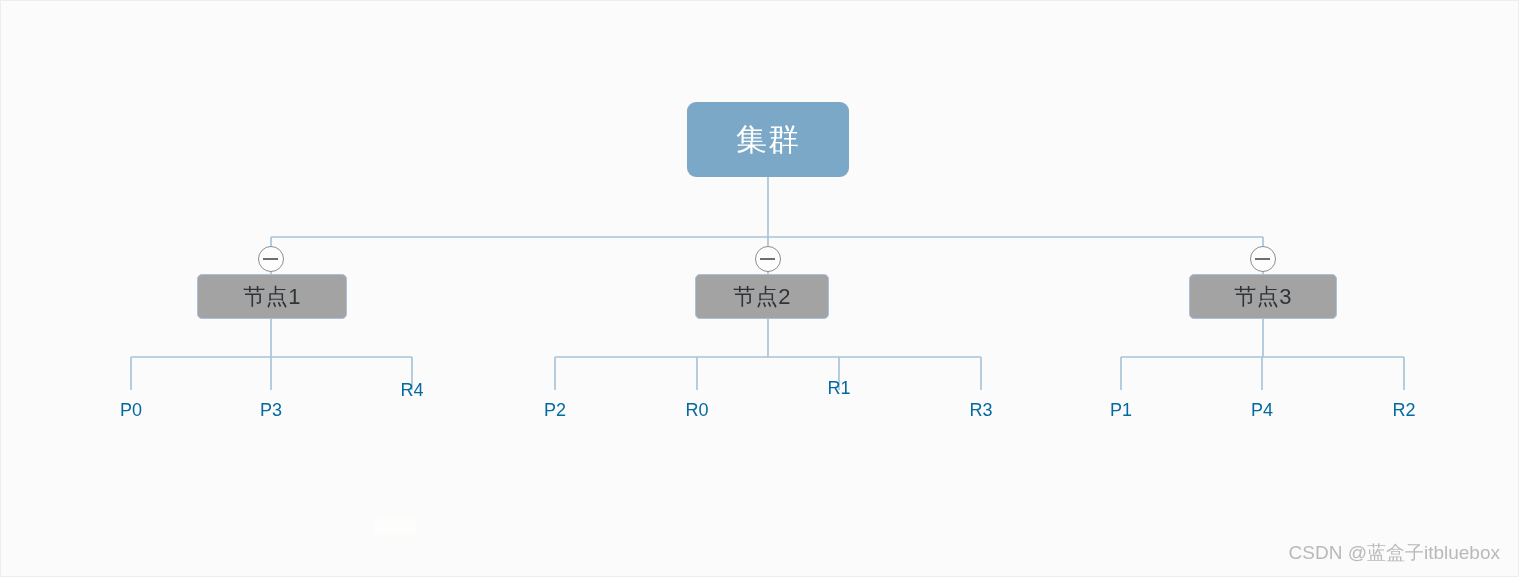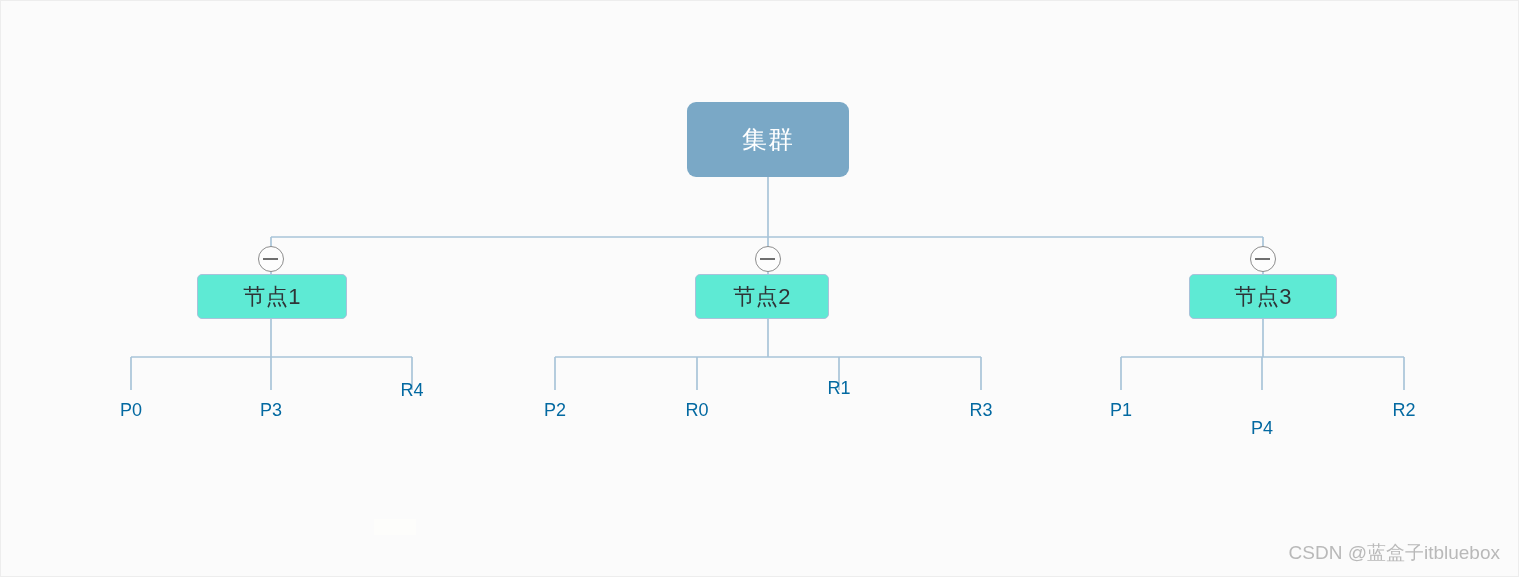--- a/index.html
+++ b/index.html
@@ -32,31 +32,31 @@
     left: 686px;
     top: 101px;
     width: 162px;
     height: 75px;
     border-radius: 9px;
     background: #7aa8c6;
     display: flex;
     align-items: center;
     justify-content: center;
     color: #ffffff;
-    font-size: 25px;
+    font-size: 31px;
     letter-spacing: 1px;
     box-sizing: border-box;
   }
   
   .node-box {
     position: absolute;
     height: 45px;
     border: 1px solid #a9c2da;
     border-radius: 5px;
-    background: #5eead4;
+    background: #a3a3a3;
     display: flex;
     align-items: center;
     justify-content: center;
     color: #2f3437;
     font-size: 22px;
     letter-spacing: 0.5px;
     box-sizing: border-box;
   }
   
   .toggle {
@@ -168,20 +168,20 @@
   <div class="leaf-label" style="left:130px; top:399px;">P0</div>
   <div class="leaf-label" style="left:270px; top:399px;">P3</div>
   <div class="leaf-label" style="left:411px; top:379px;">R4</div>
 
   <div class="leaf-label" style="left:554px; top:399px;">P2</div>
   <div class="leaf-label" style="left:696px; top:399px;">R0</div>
   <div class="leaf-label" style="left:838px; top:377px;">R1</div>
   <div class="leaf-label" style="left:980px; top:399px;">R3</div>
 
   <div class="leaf-label" style="left:1120px; top:399px;">P1</div>
-  <div class="leaf-label" style="left:1261px; top:417px;">P4</div>
+  <div class="leaf-label" style="left:1261px; top:399px;">P4</div>
   <div class="leaf-label" style="left:1403px; top:399px;">R2</div>
 
   <div class="artifact"></div>
 
   <div class="watermark">CSDN @蓝盒子itbluebox</div>
 
 </div>
 
 </body></html>

